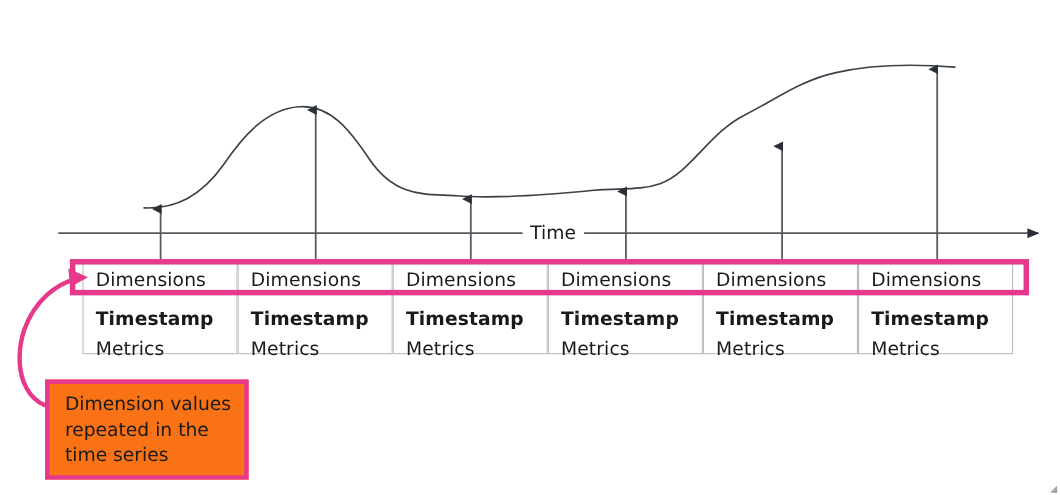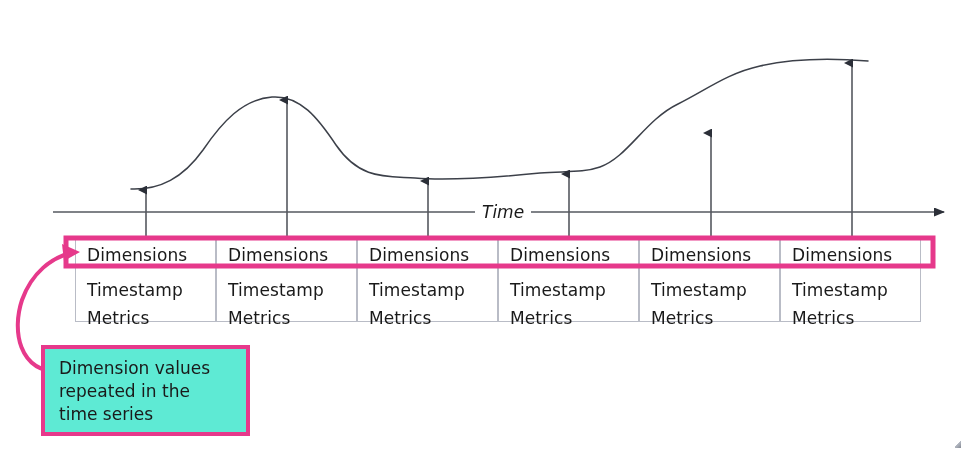--- a/index.html
+++ b/index.html
@@ -48,43 +48,42 @@
   .record-line {
     position: absolute;
     left: 11px;
     font-size: 17px;
     line-height: 17px;
     color: #1a1a1a;
     white-space: nowrap;
     letter-spacing: 0.1px;
   }
   .record-line.l0 { top: 10px; }
-  .record-line.l1 { top: 45px; }
+  .record-line.l1 { top: 45px; font-weight: bold; }
   .record-line.l2 { top: 73px; }
   .axis-label {
     position: absolute;
     font-size: 17px;
     line-height: 17px;
     color: #1a1a1a;
     top: 204px;
     left: 475px;
     background: #ffffff;
     padding: 0 7px;
     white-space: nowrap;
-    font-style: italic;
   }
   .callout {
     position: absolute;
     left: 41px;
     top: 345px;
-    width: 209px;
+    width: 185px;
     height: 91px;
     box-sizing: border-box;
     border: 4px solid #e6398b;
-    background: #5eead4;
+    background: #f97316;
   }
   .callout-text {
     position: absolute;
     left: 14px;
     top: 8px;
     font-size: 17px;
     line-height: 23px;
     color: #1a1a1a;
     white-space: pre-line;
   }

